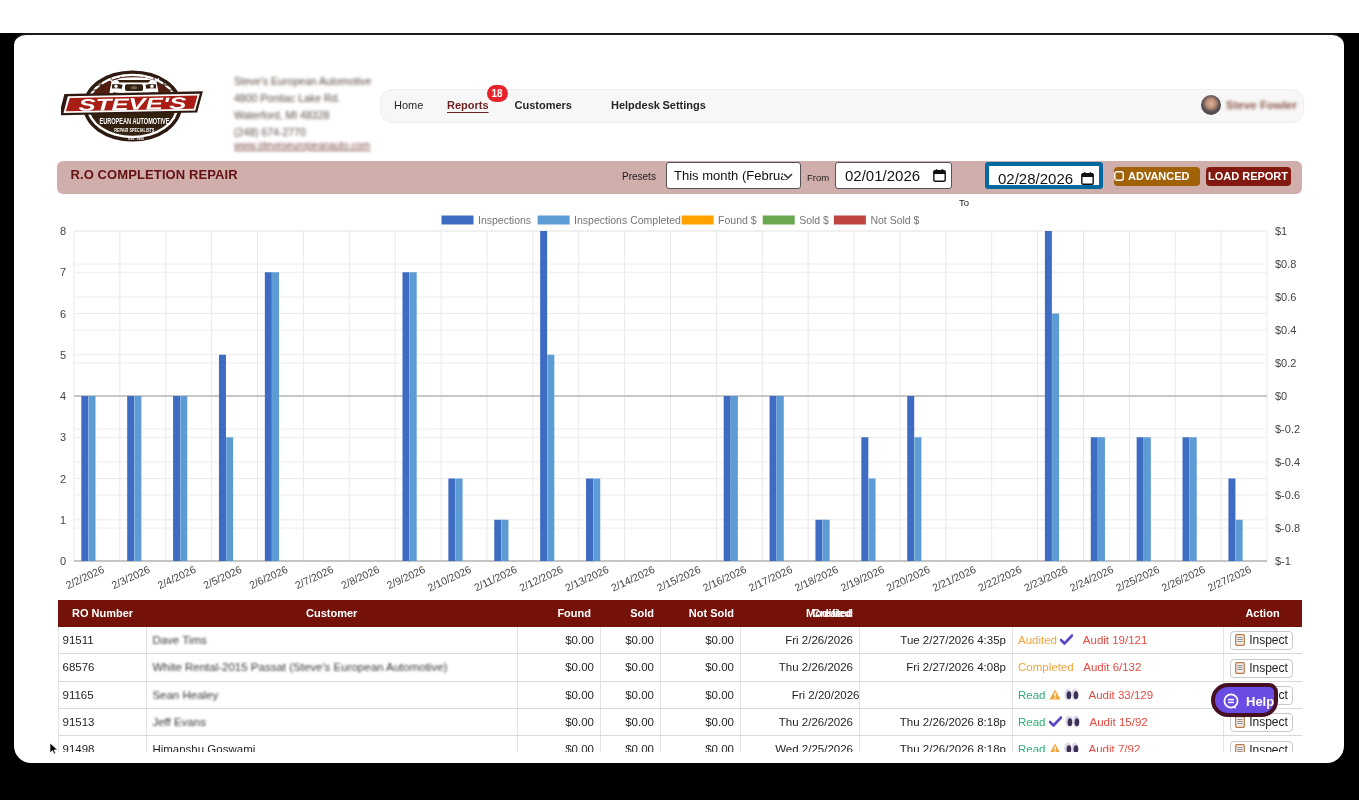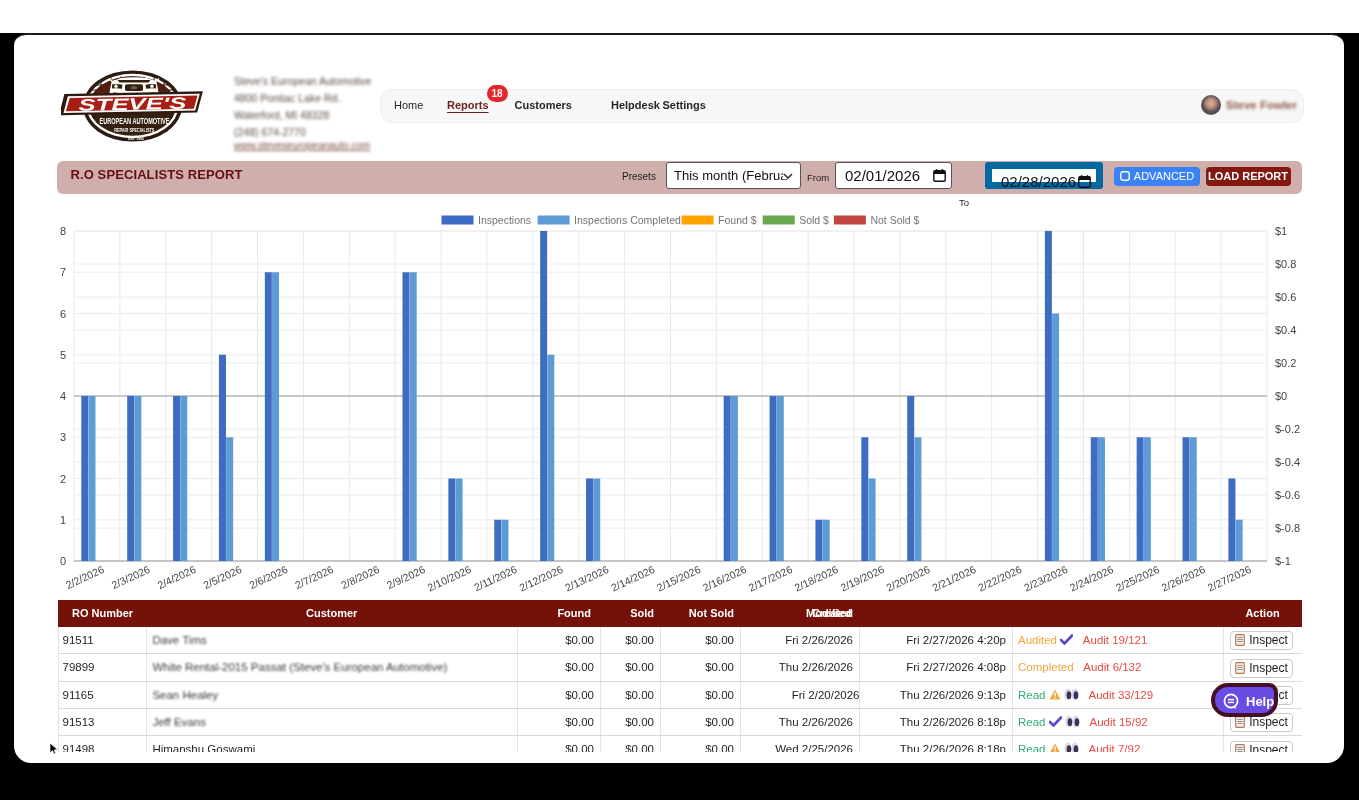--- a/index.html
+++ b/index.html
@@ -50,40 +50,40 @@
 <div style="position:absolute;left:366px;top:54px;width:924px;height:34px;background:#f7f7f7;border:1px solid #efefef;border-radius:12px;"></div>
 <div style="position:absolute;left:380px;top:63.5px;font-size:11px;font-weight:normal;color:#262626;">Home</div>
 <div style="position:absolute;left:433px;top:63.5px;font-size:11px;font-weight:bold;color:#6f2222;text-decoration:underline;text-underline-offset:3px;">Reports</div>
 <div style="position:absolute;left:500.5px;top:63.5px;font-size:11px;font-weight:bold;color:#262626;">Customers</div>
 <div style="position:absolute;left:578px;top:63.5px;font-size:11px;font-weight:bold;color:#262626;margin-left:19px;">Helpdesk</div>
 <div style="position:absolute;left:648.5px;top:63.5px;font-size:11px;font-weight:bold;color:#262626;">Settings</div>
 <div style="position:absolute;left:472.5px;top:50px;width:21px;height:17px;background:#e7242b;border-radius:8.5px;color:#fff;font-size:10px;font-weight:bold;text-align:center;line-height:17px;">18</div>
 <div style="position:absolute;left:1186.5px;top:60px;width:20px;height:20px;border-radius:50%;background:radial-gradient(circle at 50% 42%, #d9b49a 0%, #c09077 28%, #5a5056 55%, #3c3c42 100%);filter:blur(0.4px);"></div>
 <div style="position:absolute;left:1212px;top:64px;font-size:11.5px;font-weight:bold;color:#8d5a4c;filter:blur(1.4px);">Steve Fowler</div>
 <div style="position:absolute;left:43px;top:126px;width:1245px;height:33px;background:#cfaeac;border-radius:6px;"></div>
-<div style="position:absolute;left:56.5px;top:132px;font-size:13px;font-weight:bold;color:#641010;letter-spacing:0.1px;">R.O SPECIALISTS REPORT</div>
+<div style="position:absolute;left:56.5px;top:132px;font-size:13px;font-weight:bold;color:#641010;letter-spacing:0.1px;">R.O COMPLETION REPAIR</div>
 <div style="position:absolute;left:608px;top:136px;font-size:10px;color:#1c1c1c;">Presets</div>
 <div style="position:absolute;left:652px;top:127px;width:135px;height:27px;background:#fff;border:1px solid #555;border-radius:3px;font-size:13px;color:#111;line-height:25px;padding-left:7px;box-sizing:border-box;white-space:nowrap;overflow:hidden;">This month (Februa<svg width="10" height="6" viewBox="0 0 10 6" style="position:absolute;right:7px;top:10px;background:#fff;">
         <path d="M1 1 L5 5 L9 1" stroke="#333" stroke-width="1.6" fill="none"></path>
       </svg></div>
 <div style="position:absolute;left:793px;top:137px;font-size:9.5px;color:#1c1c1c;">From</div>
 <div style="position:absolute;left:821px;top:127px;width:117px;height:27px;background:#fff;border:1px solid #555;border-radius:3px;font-size:15px;color:#111;line-height:26px;padding-left:9px;box-sizing:border-box;">02/01/2026<svg width="13" height="13" viewBox="0 0 13 13" style="position:absolute;right:5px;top:6px;">
         <rect x="0.8" y="1.8" width="11.4" height="10.4" rx="1.2" fill="none" stroke="#111" stroke-width="1.4"></rect>
         <rect x="0.8" y="1.8" width="11.4" height="3.2" fill="#111"></rect>
         <rect x="2.8" y="0.2" width="1.6" height="2.6" fill="#111"></rect>
         <rect x="8.6" y="0.2" width="1.6" height="2.6" fill="#111"></rect>
       </svg></div>
 <div style="position:absolute;left:945px;top:137px;font-size:9.5px;color:#1c1c1c;margin-top:25px;">To</div>
-<div style="position:absolute;left:971px;top:127px;width:118px;height:27px;background:#fff;border:7px solid #0369a1;border-radius:3px;font-size:15px;color:#111;line-height:26px;padding-left:9px;box-sizing:border-box;">02/28/2026<svg width="13" height="13" viewBox="0 0 13 13" style="position:absolute;right:5px;top:6px;">
+<div style="position:absolute;left:971px;top:127px;width:118px;height:27px;background:#fff;border:4px solid #0369a1;border-radius:3px;font-size:15px;color:#111;line-height:26px;padding-left:9px;box-sizing:border-box;">02/28/2026<svg width="13" height="13" viewBox="0 0 13 13" style="position:absolute;right:5px;top:6px;">
         <rect x="0.8" y="1.8" width="11.4" height="10.4" rx="1.2" fill="none" stroke="#111" stroke-width="1.4"></rect>
         <rect x="0.8" y="1.8" width="11.4" height="3.2" fill="#111"></rect>
         <rect x="2.8" y="0.2" width="1.6" height="2.6" fill="#111"></rect>
         <rect x="8.6" y="0.2" width="1.6" height="2.6" fill="#111"></rect>
       </svg></div>
-<div style="position:absolute;left:1100px;top:131.5px;width:86px;height:19px;background:#3b82f6;border-radius:4px;color:#fff;font-size:11px;font-weight:normal;text-align:center;line-height:19px;"><svg width="10" height="10" viewBox="0 0 10 10" style="vertical-align:-1px;margin-right:4px;">
+<div style="position:absolute;left:1100px;top:131.5px;width:86px;height:19px;background:#a16207;border-radius:4px;color:#fff;font-size:11px;font-weight:bold;line-height:19px;"><svg width="10" height="10" viewBox="0 0 10 10" style="vertical-align:-1px;margin-right:4px;">
         <rect x="0.8" y="0.8" width="8.4" height="8.4" rx="2" fill="none" stroke="#fff" stroke-width="1.4"></rect>
       </svg>ADVANCED</div>
 <div style="position:absolute;left:1191.5px;top:131.5px;width:85px;height:19px;background:#82180f;border-radius:4px;color:#fff;font-size:11px;font-weight:bold;text-align:center;line-height:19px;">LOAD REPORT</div>
 <svg width="1280" height="398" viewBox="0 0 1280 398" style="position:absolute;left:26px;top:167px;font-family:'Liberation Sans',sans-serif;">
 <line x1="34" y1="29.00" x2="1227" y2="29.00" stroke="#ececec" stroke-width="1"></line>
 <line x1="34" y1="62.00" x2="1227" y2="62.00" stroke="#ececec" stroke-width="1"></line>
 <line x1="34" y1="95.00" x2="1227" y2="95.00" stroke="#ececec" stroke-width="1"></line>
 <line x1="34" y1="128.00" x2="1227" y2="128.00" stroke="#ececec" stroke-width="1"></line>
 <line x1="34" y1="161.00" x2="1227" y2="161.00" stroke="#ececec" stroke-width="1"></line>
 <line x1="34" y1="194.00" x2="1227" y2="194.00" stroke="#ececec" stroke-width="1"></line>
@@ -247,53 +247,52 @@
 <div style="position:absolute;left:954.5px;top:27px;width:1px;height:140px;background:#e3e3e3;"></div>
 <div style="position:absolute;left:1165.5px;top:27px;width:1px;height:140px;background:#e3e3e3;"></div>
 
 <div style="position:absolute;left:0;top:53.4px;width:100%;height:1px;background:#d9d9d9;"></div>
 <div style="position:absolute;left:5.0px;top:27.0px;height:27.35px;line-height:27.35px;">91511</div>
 <div style="position:absolute;left:94.9px;top:27.0px;height:27.35px;line-height:27.35px;filter:blur(1.2px);color:#383838;white-space:nowrap;">Dave Tims</div>
 <div style="position:absolute;left:456.5px;width:80px;top:27.0px;height:27.35px;line-height:27.35px;text-align:right;">$0.00</div>
 <div style="position:absolute;left:516.5px;width:80px;top:27.0px;height:27.35px;line-height:27.35px;text-align:right;">$0.00</div>
 <div style="position:absolute;left:596.5px;width:80px;top:27.0px;height:27.35px;line-height:27.35px;text-align:right;">$0.00</div>
 <div style="position:absolute;left:645.5px;width:150px;top:27.0px;height:27.35px;line-height:27.35px;text-align:right;">Fri 2/26/2026</div>
-<div style="position:absolute;left:788.5px;width:160px;top:27.0px;height:27.35px;line-height:27.35px;text-align:right;">Fri 2/27/2026 4:20p</div>
+<div style="position:absolute;left:788.5px;width:160px;top:27.0px;height:27.35px;line-height:27.35px;text-align:right;">Tue 2/27/2026 4:35p</div>
 <div style="position:absolute;left:960.5px;top:27.0px;height:27.35px;line-height:27.35px;white-space:nowrap;"><span style="color:#f3a43b">Audited</span> <svg width="13" height="11" viewBox="0 0 13 11" style="vertical-align:-1px">
           <path d="M1 6 L4.5 9.5 L12 1.5" stroke="#5b49c8" stroke-width="2.6" fill="none" stroke-linecap="round" stroke-linejoin="round"></path>
         </svg> &nbsp;&nbsp;<span style="color:#e84a42">Audit 19/121</span></div>
 <div style="position:absolute;left:1172.5px;top:31.2px;width:63px;height:19px;background:#fff;border:1px solid #c9c9c9;border-radius:4px;text-align:center;line-height:17px;font-size:12px;color:#222;"><svg width="10" height="12" viewBox="0 0 10 12" style="vertical-align:-2px;margin-right:4px">
           <rect x="0.7" y="0.7" width="8.6" height="10.6" rx="1" fill="#f2ede6" stroke="#b9794a" stroke-width="1.2"></rect>
           <rect x="2.4" y="3" width="5.2" height="1" fill="#8a8f98"></rect>
           <rect x="2.4" y="5" width="5.2" height="1" fill="#8a8f98"></rect>
           <rect x="2.4" y="7" width="5.2" height="1" fill="#8a8f98"></rect>
         </svg>Inspect</div>
 <div style="position:absolute;left:0;top:80.7px;width:100%;height:1px;background:#d9d9d9;"></div>
-<div style="position:absolute;left:5.0px;top:54.4px;height:27.35px;line-height:27.35px;">79899</div>
+<div style="position:absolute;left:5.0px;top:54.4px;height:27.35px;line-height:27.35px;">68576</div>
 <div style="position:absolute;left:94.9px;top:54.4px;height:27.35px;line-height:27.35px;filter:blur(1.2px);color:#383838;white-space:nowrap;">White Rental-2015 Passat (Steve's European Automotive)</div>
 <div style="position:absolute;left:456.5px;width:80px;top:54.4px;height:27.35px;line-height:27.35px;text-align:right;">$0.00</div>
 <div style="position:absolute;left:516.5px;width:80px;top:54.4px;height:27.35px;line-height:27.35px;text-align:right;">$0.00</div>
 <div style="position:absolute;left:596.5px;width:80px;top:54.4px;height:27.35px;line-height:27.35px;text-align:right;">$0.00</div>
 <div style="position:absolute;left:645.5px;width:150px;top:54.4px;height:27.35px;line-height:27.35px;text-align:right;">Thu 2/26/2026</div>
 <div style="position:absolute;left:788.5px;width:160px;top:54.4px;height:27.35px;line-height:27.35px;text-align:right;">Fri 2/27/2026 4:08p</div>
 <div style="position:absolute;left:960.5px;top:54.4px;height:27.35px;line-height:27.35px;white-space:nowrap;"><span style="color:#f3a43b">Completed</span> &nbsp;&nbsp;<span style="color:#e84a42">Audit 6/132</span></div>
 <div style="position:absolute;left:1172.5px;top:58.5px;width:63px;height:19px;background:#fff;border:1px solid #c9c9c9;border-radius:4px;text-align:center;line-height:17px;font-size:12px;color:#222;"><svg width="10" height="12" viewBox="0 0 10 12" style="vertical-align:-2px;margin-right:4px">
           <rect x="0.7" y="0.7" width="8.6" height="10.6" rx="1" fill="#f2ede6" stroke="#b9794a" stroke-width="1.2"></rect>
           <rect x="2.4" y="3" width="5.2" height="1" fill="#8a8f98"></rect>
           <rect x="2.4" y="5" width="5.2" height="1" fill="#8a8f98"></rect>
           <rect x="2.4" y="7" width="5.2" height="1" fill="#8a8f98"></rect>
         </svg>Inspect</div>
 <div style="position:absolute;left:0;top:108.1px;width:100%;height:1px;background:#d9d9d9;"></div>
 <div style="position:absolute;left:5.0px;top:81.7px;height:27.35px;line-height:27.35px;">91165</div>
 <div style="position:absolute;left:94.9px;top:81.7px;height:27.35px;line-height:27.35px;filter:blur(1.2px);color:#383838;white-space:nowrap;">Sean Healey</div>
 <div style="position:absolute;left:456.5px;width:80px;top:81.7px;height:27.35px;line-height:27.35px;text-align:right;">$0.00</div>
 <div style="position:absolute;left:516.5px;width:80px;top:81.7px;height:27.35px;line-height:27.35px;text-align:right;">$0.00</div>
 <div style="position:absolute;left:596.5px;width:80px;top:81.7px;height:27.35px;line-height:27.35px;text-align:right;">$0.00</div>
 <div style="position:absolute;left:652px;width:150px;top:81.7px;height:27.35px;line-height:27.35px;text-align:right;">Fri 2/20/2026</div>
-<div style="position:absolute;left:788.5px;width:160px;top:81.7px;height:27.35px;line-height:27.35px;text-align:right;">Thu 2/26/2026 9:13p</div>
 <div style="position:absolute;left:960.5px;top:81.7px;height:27.35px;line-height:27.35px;white-space:nowrap;"><span style="color:#2eaf73">Read</span> <svg width="12" height="11" viewBox="0 0 12 11" style="vertical-align:-1px">
           <path d="M6 0.5 L11.5 10.5 L0.5 10.5 Z" fill="#f2a73d"></path>
           <rect x="5.4" y="3.4" width="1.3" height="4" fill="#fff"></rect>
           <rect x="5.4" y="8.2" width="1.3" height="1.3" fill="#fff"></rect>
         </svg> <svg width="15" height="13" viewBox="0 0 15 13" style="vertical-align:-2px">
           <ellipse cx="4" cy="6.5" rx="3.7" ry="6" fill="#ded9ea"></ellipse>
           <ellipse cx="11" cy="6.5" rx="3.7" ry="6" fill="#ded9ea"></ellipse>
           <ellipse cx="4.9" cy="7.2" rx="2.3" ry="3.9" fill="#3c3154"></ellipse>
           <ellipse cx="11.9" cy="7.2" rx="2.3" ry="3.9" fill="#3c3154"></ellipse>
         </svg> &nbsp;&nbsp;<span style="color:#e84a42">Audit 33/129</span></div>

